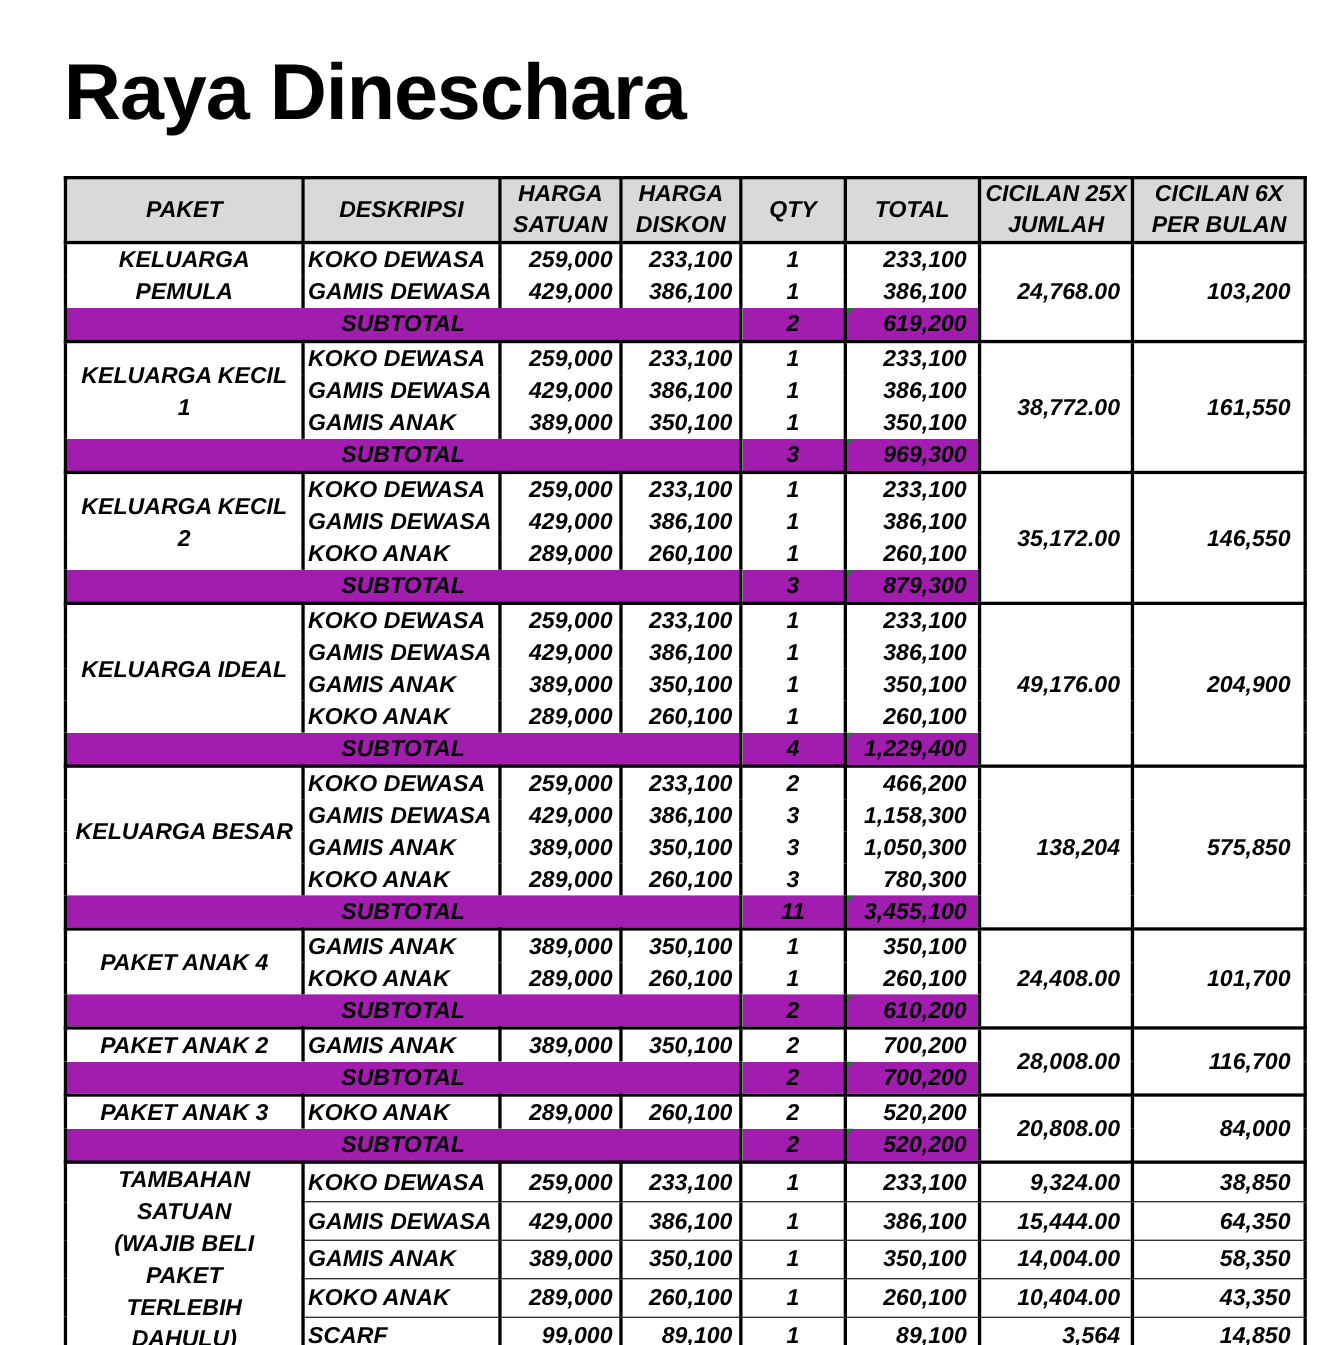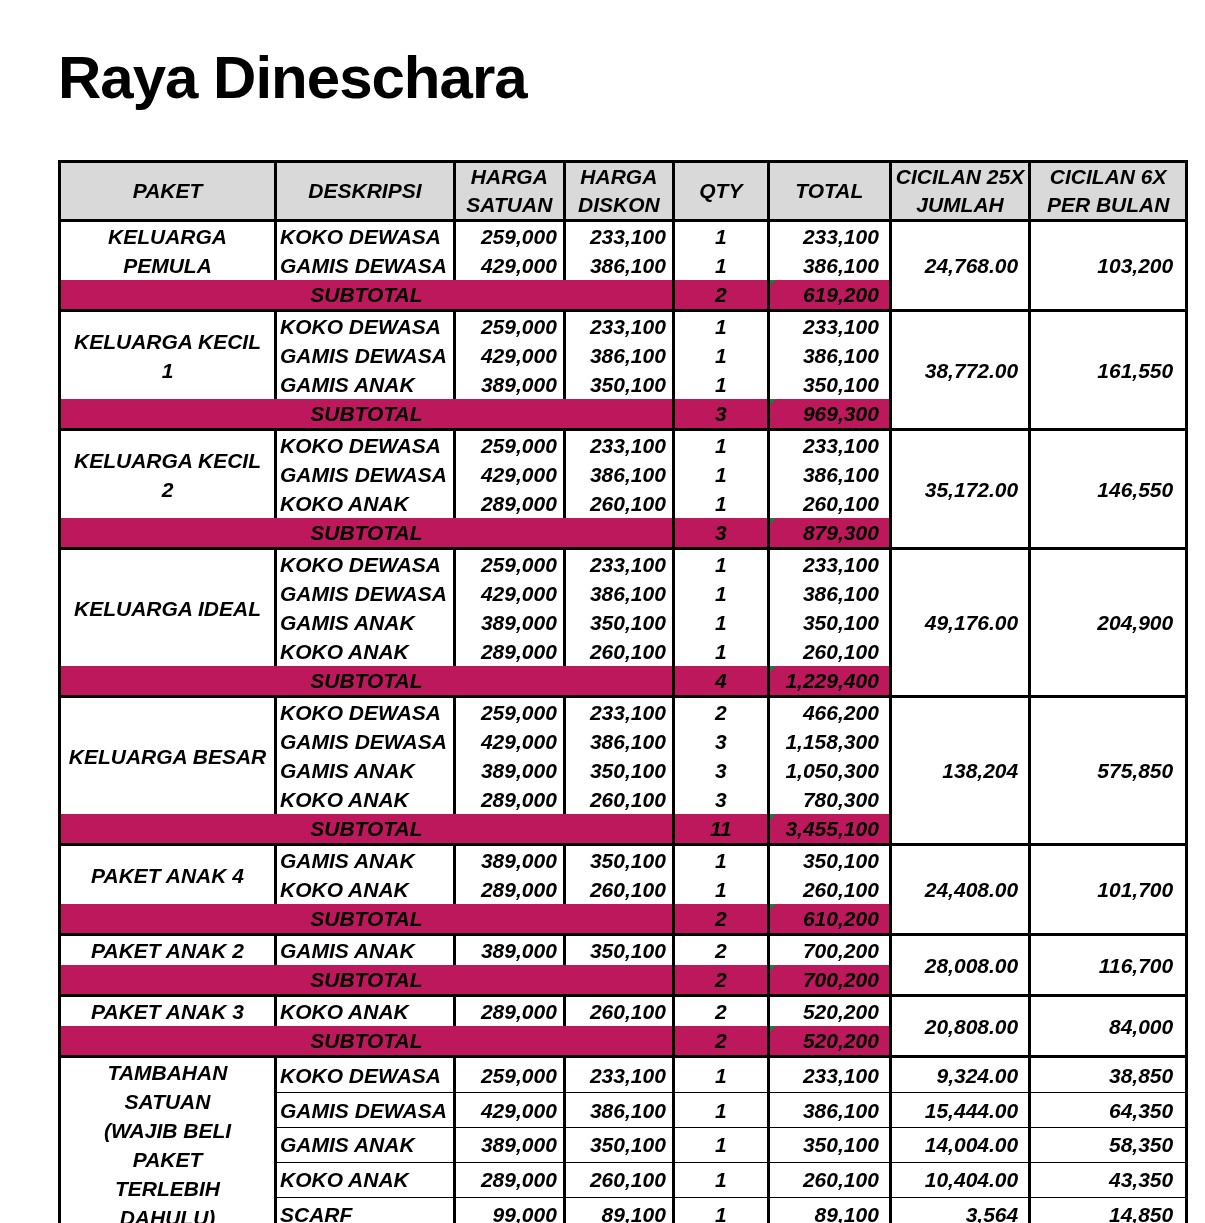--- a/index.html
+++ b/index.html
@@ -1,37 +1,37 @@
 <!DOCTYPE html>
 <html><head>
 <meta charset="utf-8">
 <style>
   html, body { margin: 0; padding: 0; background: #ffffff; }
   body { width: 1205px; height: 1223px; position: relative; overflow: hidden;
          font-family: "Liberation Sans", "DejaVu Sans", sans-serif; color: #000; }
-  .title { position: absolute; left: 58px; top: 48px; font-size: 60px; font-weight: bold;
+  .title { position: absolute; left: 58px; top: 48px; font-size: 72px; font-weight: bold;
            letter-spacing: -1px; line-height: 1; font-family: "Liberation Sans", sans-serif; }
   table { position: absolute; left: 58px; top: 160px; border-collapse: collapse;
           table-layout: fixed; font-size: 21px; font-weight: bold; font-style: italic; }
   col.c1 { width: 216px; } col.c2 { width: 176px; } col.c3 { width: 110px; }
   col.c4 { width: 109px; } col.c5 { width: 95px; } col.c6 { width: 122px; }
   col.c7 { width: 135px; } col.c8 { width: 157px; }
   td, th { padding: 0 6px; height: 29px; line-height: 29px; white-space: nowrap; overflow: hidden; }
   thead th { background: #d9d9d9; border: 3px solid #000; height: 56px; line-height: 28px;
              font-weight: bold; text-align: center; padding: 0 4px; }
   .paket { text-align: center; border-left: 3px solid #000; border-right: 3px solid #000; white-space: normal; line-height: 29px; }
   .desc { text-align: left; padding-left: 3px; border-right: 3px solid #000; }
   .num { text-align: right; }
   .satuan { border-right: 3px solid #000; }
   .diskon { border-right: 3px solid #000; }
   .qty { text-align: center; border-right: 3px solid #000; }
   .total { text-align: right; border-right: 3px solid #000; padding-right: 10px; }
   .cic25 { text-align: right; border-right: 3px solid #000; padding-right: 10px; }
   .cic6 { text-align: right; border-right: 3px solid #000; padding-right: 12px; }
-  tr.sub td { background: #be185d; }
+  tr.sub td { background: #a21caf; }
   tr.sub .sublabel { text-align: center; border-right: 3px solid #000; }
   .grp-top td { border-top: 3px solid #000; }
   .grp-bottom td { border-bottom: 3px solid #000; }
   td.cic25.merged, td.cic6.merged { background: #fff; vertical-align: middle; border-bottom: 3px solid #000; }
   td.paket.merged { vertical-align: middle; background: #fff; }
   .tri { position: relative; margin-top: 40px; }
   .tri::before { content: ""; position: absolute; left: 0; top: 0; width: 0; height: 0;
                  border-top: 6px solid #1e7b34; border-right: 6px solid transparent; }
   tr.extra td.desc, tr.extra td.satuan, tr.extra td.diskon, tr.extra td.qty, tr.extra td.total,
   tr.extra td.cic25, tr.extra td.cic6 { border-bottom: 1px solid #000; }

